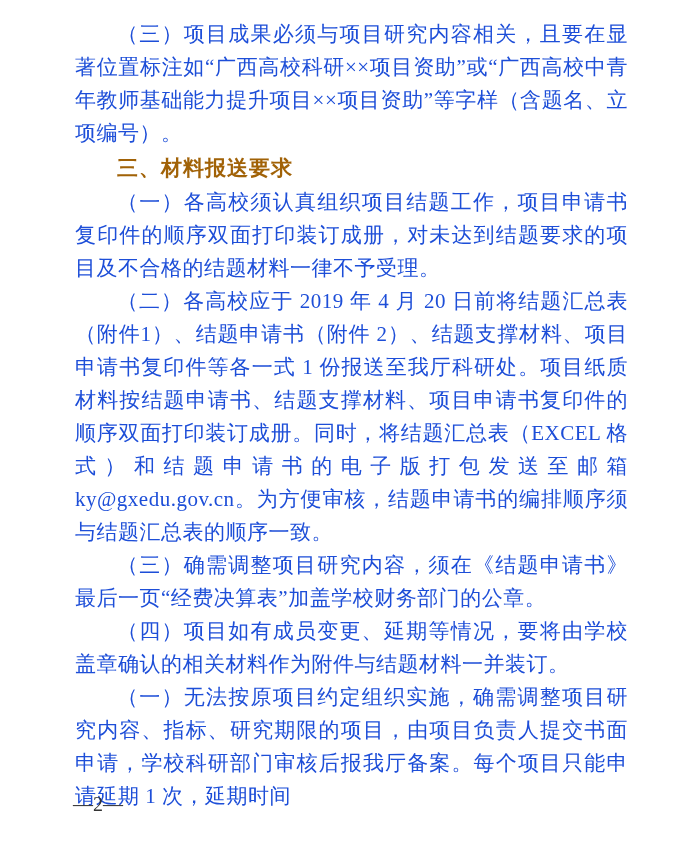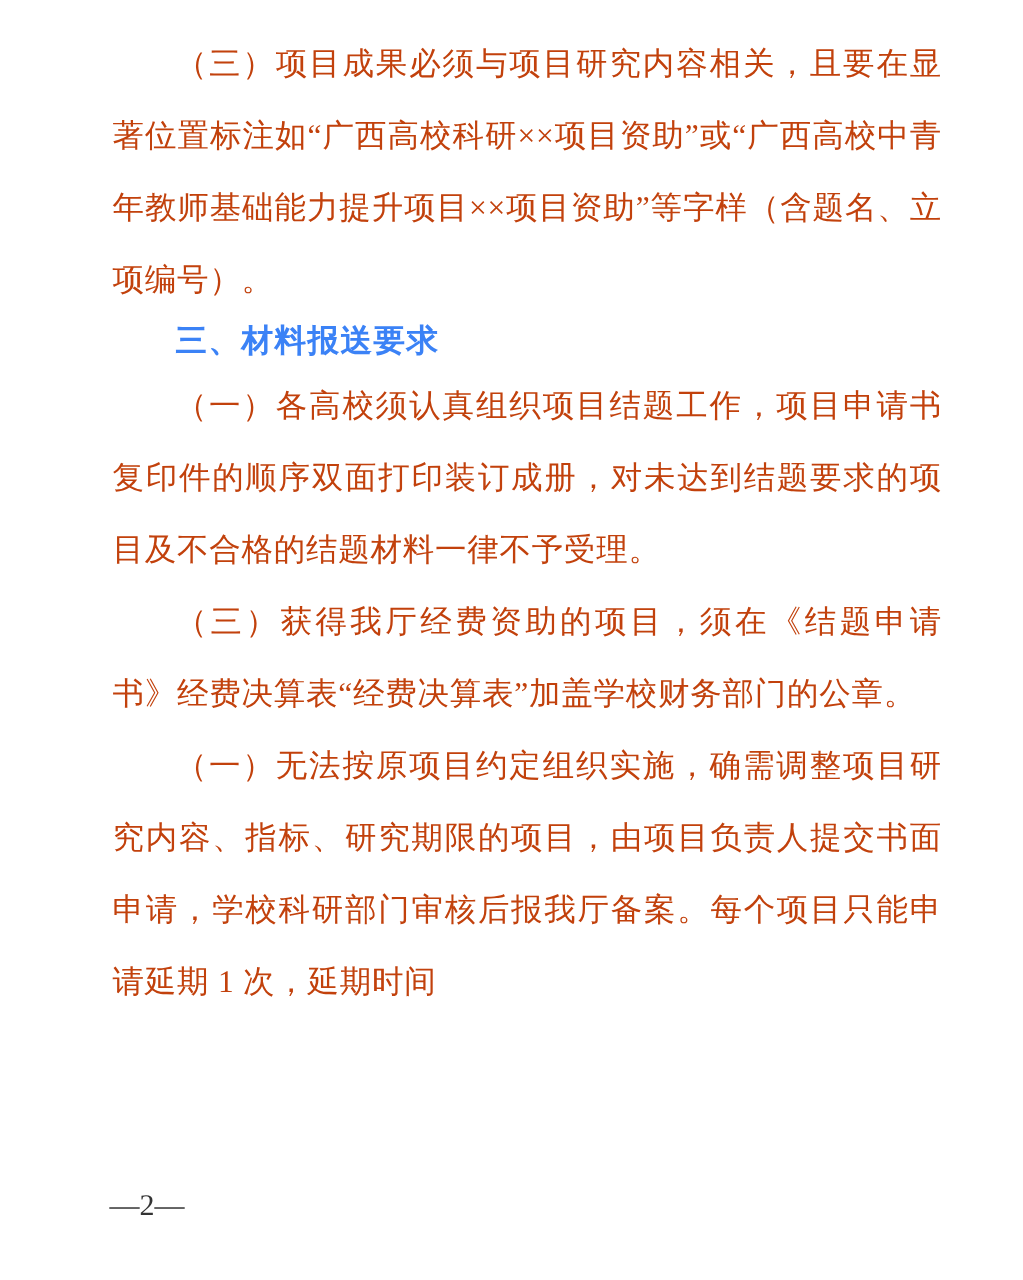--- a/index.html
+++ b/index.html
@@ -18,33 +18,33 @@
   }
   .doc-content {
     position: absolute;
     left: 75px;
     top: 18px;
     width: 553px;
   }
   .body-para {
     margin: 0;
     font-size: 21px;
-    line-height: 48px;
+    line-height: 33px;
     text-align: justify;
     text-indent: 2em;
-    color: #c2410c;
+    color: #1d4ed8;
     letter-spacing: 0.5px;
   }
   .section-heading {
     margin: 0;
     font-size: 21px;
     line-height: 36px;
     font-weight: bold;
     text-indent: 2em;
-    color: #3b82f6;
+    color: #a16207;
     font-family: "Liberation Sans", "DejaVu Sans", sans-serif;
     letter-spacing: 1px;
   }
   .page-number {
     position: absolute;
     left: 73px;
     top: 792px;
     font-size: 20px;
     line-height: 24px;
     color: #333333;
@@ -52,17 +52,19 @@
   }
 </style>
 </head>
 <body>
 
 <div class="doc-page">
   <div class="doc-content">
     <p class="body-para">（三）项目成果必须与项目研究内容相关，且要在显著位置标注如“广西高校科研××项目资助”或“广西高校中青年教师基础能力提升项目××项目资助”等字样（含题名、立项编号）。</p>
     <h2 class="section-heading">三、材料报送要求</h2>
     <p class="body-para">（一）各高校须认真组织项目结题工作，项目申请书复印件的顺序双面打印装订成册，对未达到结题要求的项目及不合格的结题材料一律不予受理。</p>
-    <p class="body-para">（三）获得我厅经费资助的项目，须在《结题申请书》经费决算表“经费决算表”加盖学校财务部门的公章。</p>
+    <p class="body-para">（二）各高校应于 2019 年 4 月 20 日前将结题汇总表（附件1）、结题申请书（附件 2）、结题支撑材料、项目申请书复印件等各一式 1 份报送至我厅科研处。项目纸质材料按结题申请书、结题支撑材料、项目申请书复印件的顺序双面打印装订成册。同时，将结题汇总表（EXCEL 格式）和结题申请书的电子版打包发送至邮箱 ky@gxedu.gov.cn。为方便审核，结题申请书的编排顺序须与结题汇总表的顺序一致。</p>
+    <p class="body-para">（三）确需调整项目研究内容，须在《结题申请书》最后一页“经费决算表”加盖学校财务部门的公章。</p>
+    <p class="body-para">（四）项目如有成员变更、延期等情况，要将由学校盖章确认的相关材料作为附件与结题材料一并装订。</p>
     <p class="body-para">（一）无法按原项目约定组织实施，确需调整项目研究内容、指标、研究期限的项目，由项目负责人提交书面申请，学校科研部门审核后报我厅备案。每个项目只能申请延期 1 次，延期时间</p>
   </div>
   <div class="page-number">—2—</div>
 </div>
 
 </body></html>

